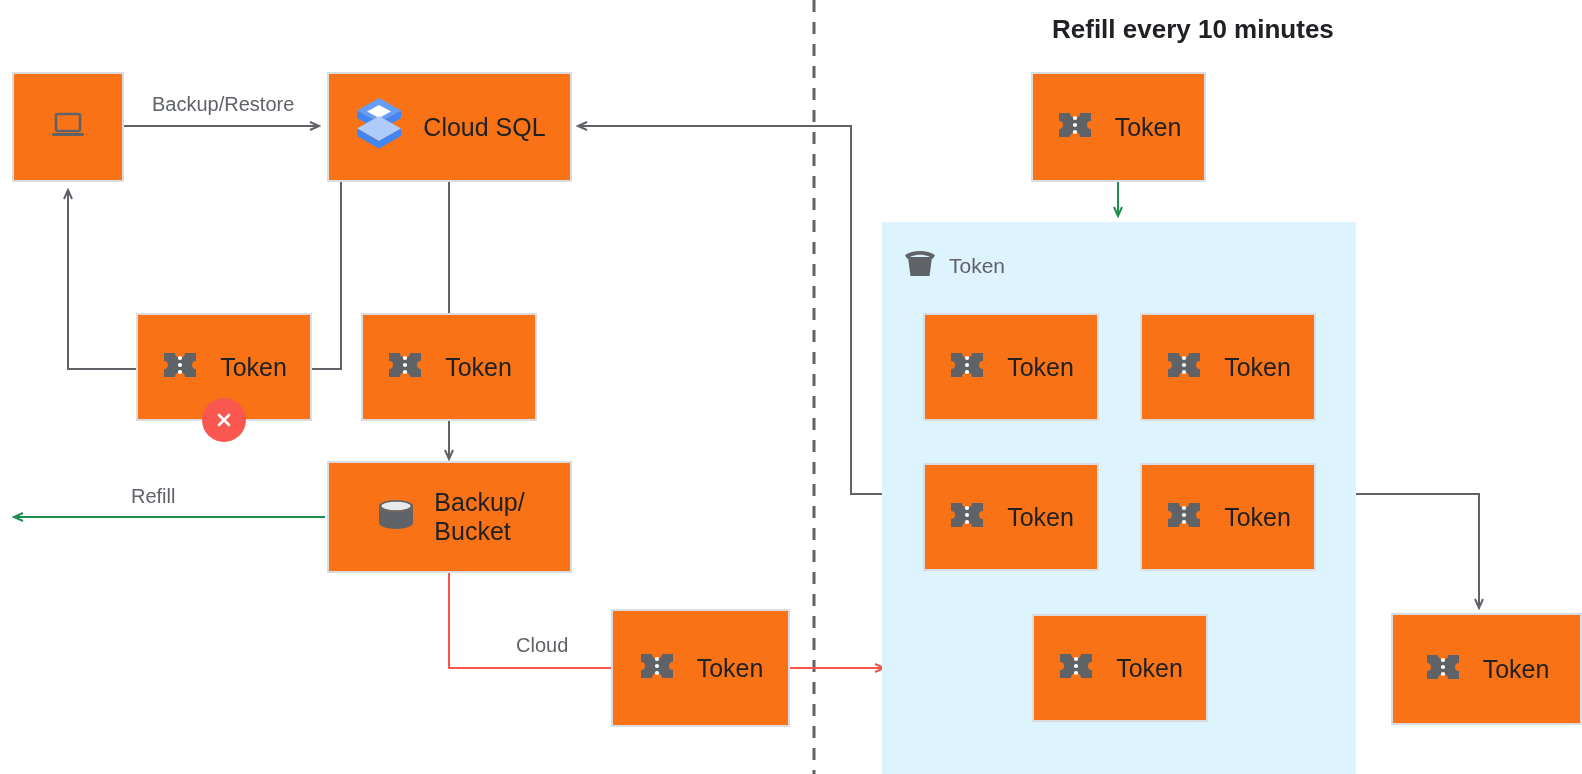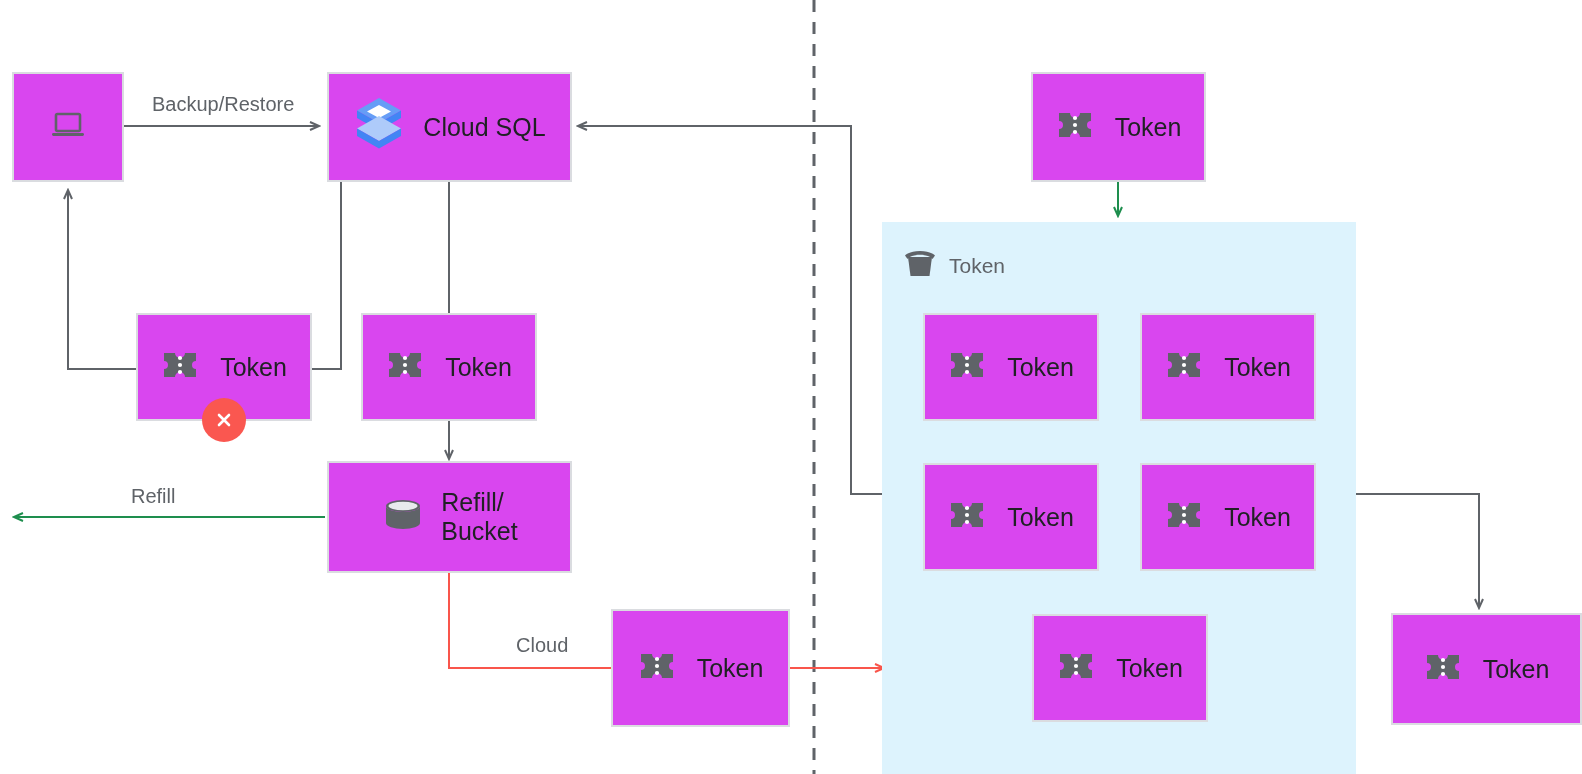--- a/index.html
+++ b/index.html
@@ -1,21 +1,21 @@
 <!DOCTYPE html>
 <html><head>
 <meta charset="utf-8">
 <style>
   html,body{margin:0;padding:0;background:#ffffff;}
   body{font-family:"Liberation Sans","DejaVu Sans",sans-serif;}
   #stage{position:relative;width:1582px;height:774px;background:#ffffff;overflow:hidden;}
 
   #edges{position:absolute;left:0;top:0;width:1582px;height:774px;pointer-events:none;}
 
-  .node{position:absolute;box-sizing:border-box;background:#d946ef;border:2px solid #dadce0;
+  .node{position:absolute;box-sizing:border-box;background:#f97316;border:2px solid #dadce0;
         display:flex;align-items:center;justify-content:center;}
   .node .lbl{font-size:25px;color:#202124;line-height:1.15;}
 
   .token-node{gap:21px;}
   .token-node .lbl{font-size:25px;color:#202124;}
 
   .ico{flex:0 0 auto;display:inline-block;}
 
   .bucket-panel{position:absolute;background:#ddf3fd;}
   .bucket-head{position:absolute;display:flex;align-items:center;gap:12px;}
@@ -64,20 +64,21 @@
 
     <path d="M790,668 L884,668" fill="none" stroke="#f9554b" stroke-width="2" marker-end="url(#ah-red)"></path>
 
     <path d="M884,494 L851,494 L851,126 L578,126" fill="none" stroke="#5f6368" stroke-width="2" marker-end="url(#ah-grey)"></path>
 
     <path d="M1118,182 L1118,216" fill="none" stroke="#1e8e4e" stroke-width="2" marker-end="url(#ah-green)"></path>
 
     <path d="M1356,494 L1479,494 L1479,608" fill="none" stroke="#5f6368" stroke-width="2" marker-end="url(#ah-grey)"></path>
   </svg>
 
+  <div class="title" style="left:1052px;top:14px;">Refill every 10 minutes</div>
 
   <div class="bucket-panel" style="left:882px;top:222px;width:474px;height:552px;"></div>
 
   <div class="bucket-head" style="left:903px;top:248px;">
     <span class="ico">
       <svg width="34" height="32" viewBox="0 0 34 32">
         <path d="M5,9 L29,9 L26.5,28 L7.5,28 Z" fill="#5f6368"></path>
         <path d="M2,7.5 C2,7.5 6,3 17,3 C28,3 32,7.5 32,7.5 L29.5,11 C29.5,11 26,6.8 17,6.8 C8,6.8 4.5,11 4.5,11 Z" fill="#5f6368"></path>
       </svg>
     </span>
@@ -138,21 +139,21 @@
 
   <div class="node bk-node" style="left:327px;top:461px;width:245px;height:112px;">
     <span class="ico">
       <svg width="44" height="36" viewBox="0 0 44 36">
         <ellipse cx="22" cy="9" rx="17" ry="6" fill="#5f6368"></ellipse>
         <ellipse cx="22" cy="9" rx="14.5" ry="4.2" fill="#e8eaed"></ellipse>
         <path d="M5,9 L5,26 A17,6 0 0 0 39,26 L39,9 A17,6 0 0 1 5,9 Z" fill="#5f6368"></path>
       </svg>
     </span>
     <span class="lbl">
-      <span>Refill/</span><br>
+      <span>Backup/</span><br>
       <span>Bucket</span>
     </span>
   </div>
 
   <div class="node token-node" style="left:611px;top:609px;width:179px;height:118px;">
     <span class="ico">
       <svg width="38" height="30" viewBox="0 0 38 30">
         <path d="M3,3 L14,3 A5,5 0 0 0 24,3 L35,3 L35,11 A4,4 0 0 0 35,19 L35,27 L24,27 A5,5 0 0 0 14,27 L3,27 L3,19 A4,4 0 0 0 3,11 Z" fill="#5f6368"></path>
         <circle cx="19" cy="8" r="2.1" fill="#ffffff"></circle>
         <circle cx="19" cy="15" r="2.1" fill="#ffffff"></circle>

